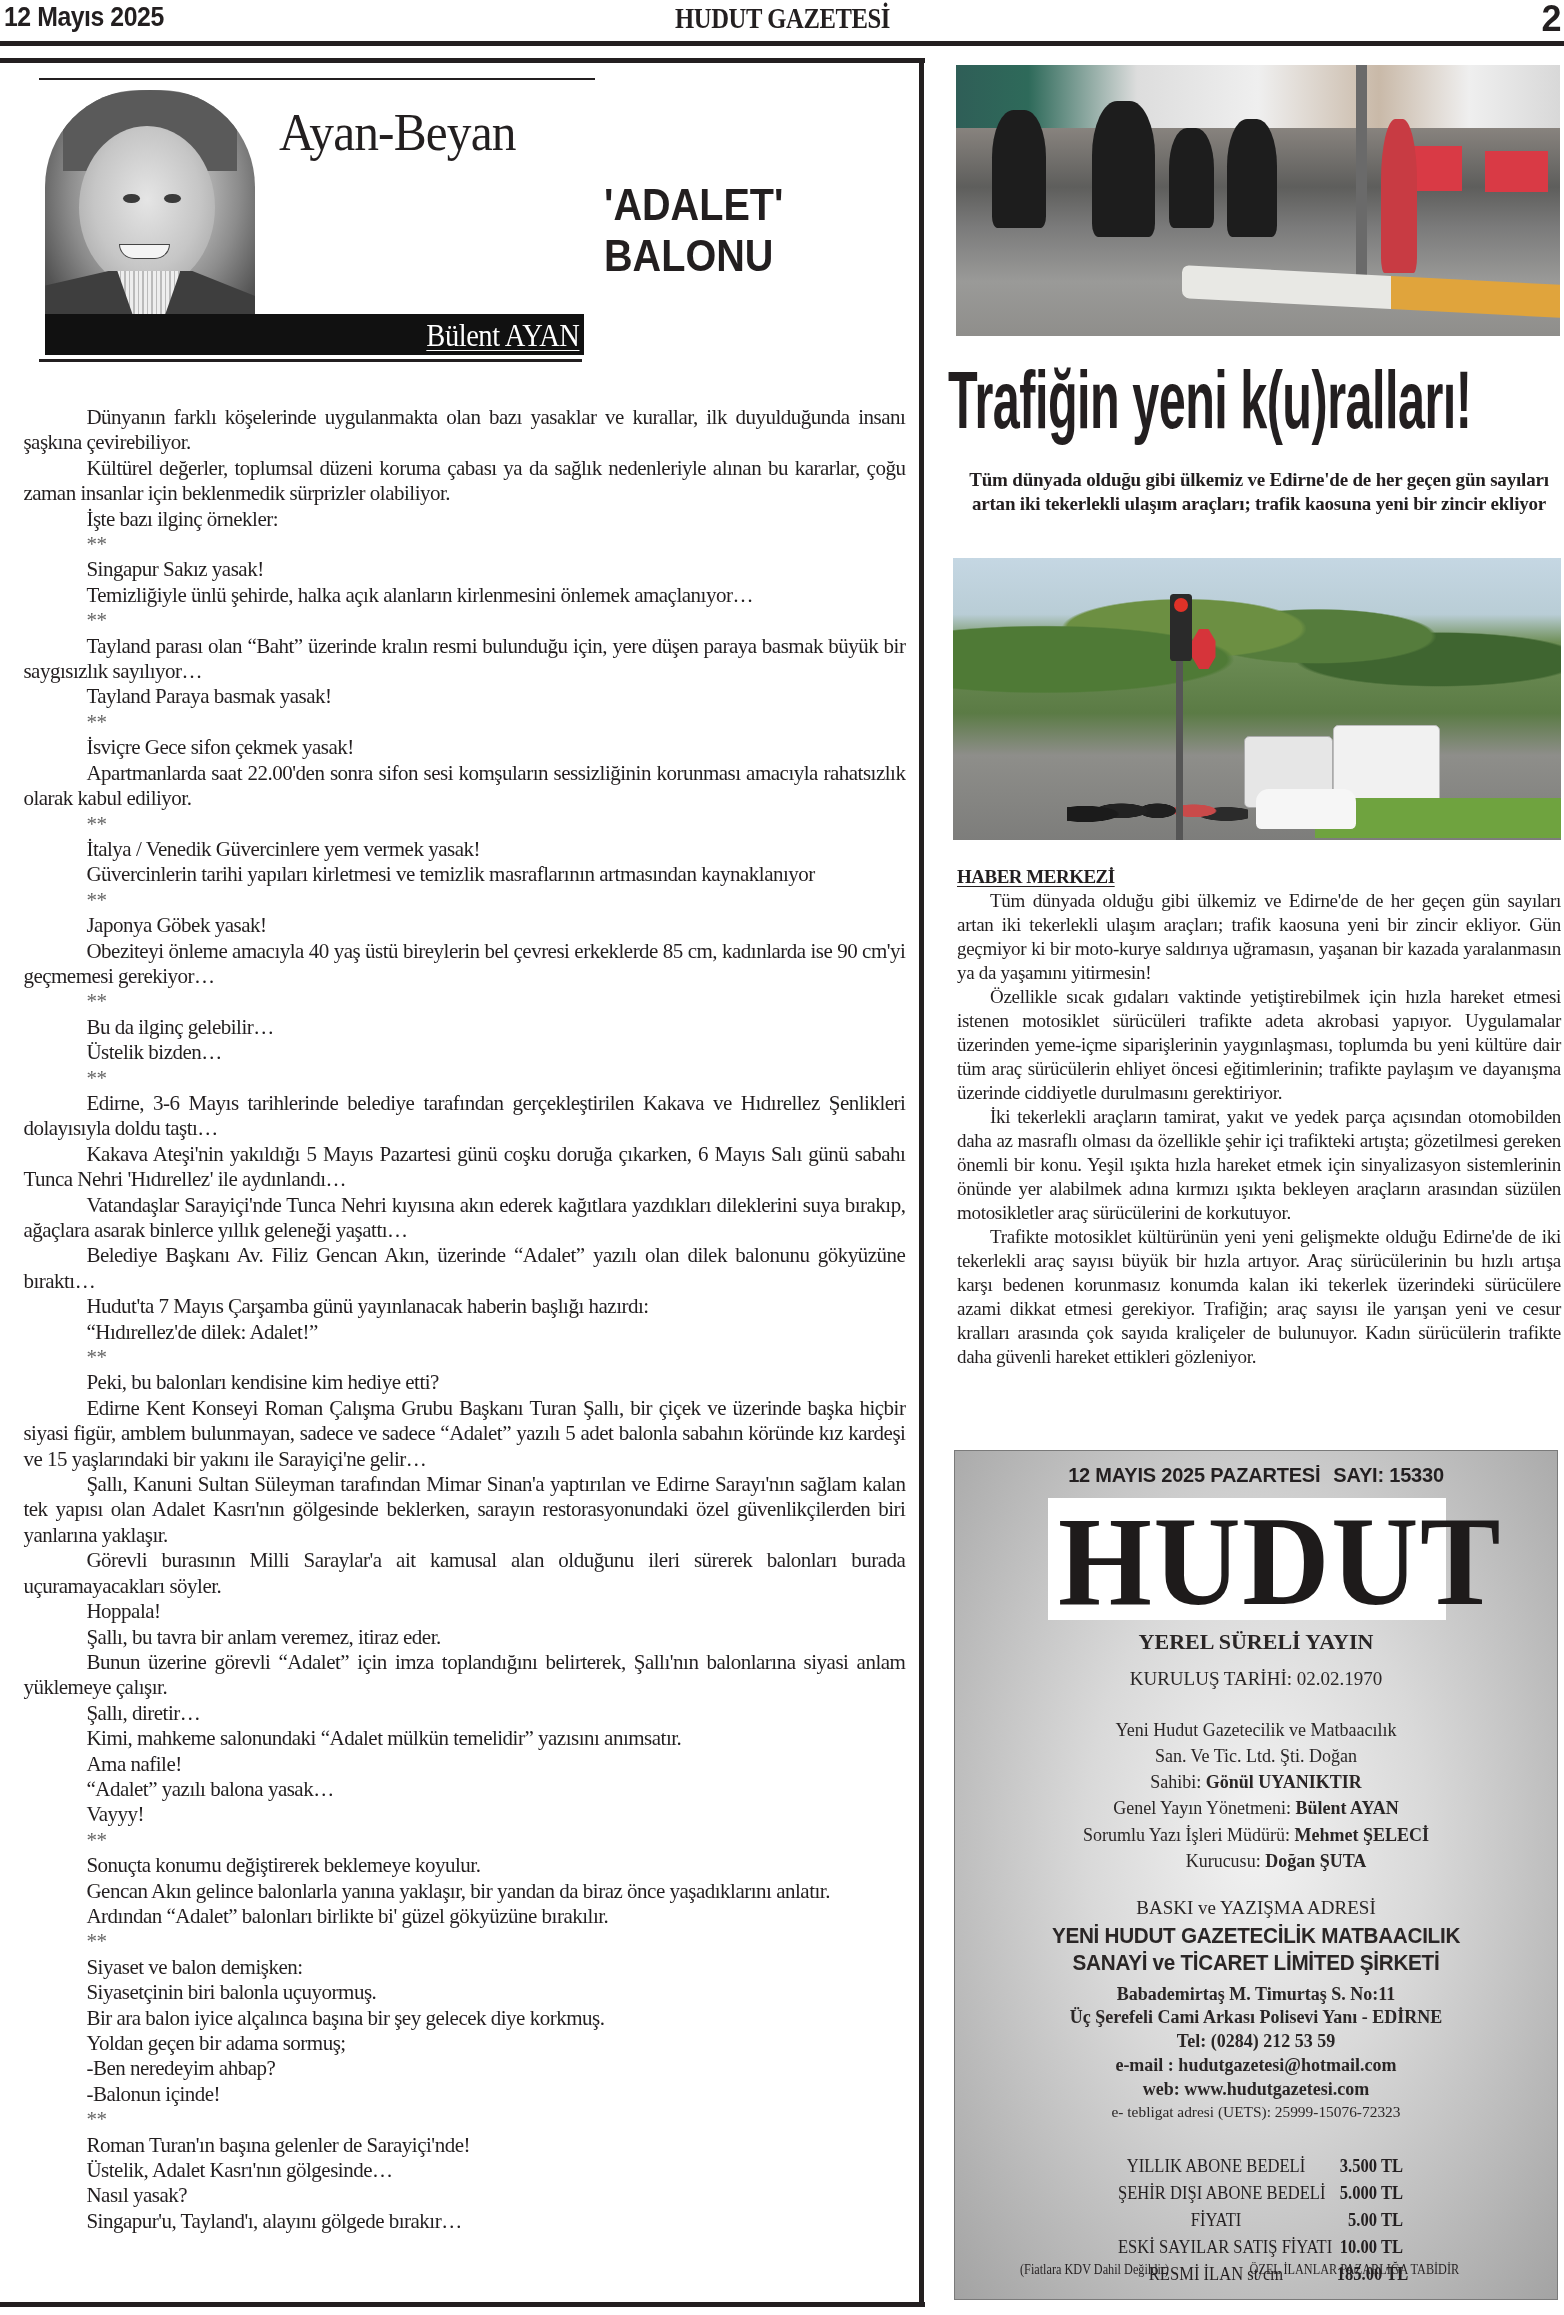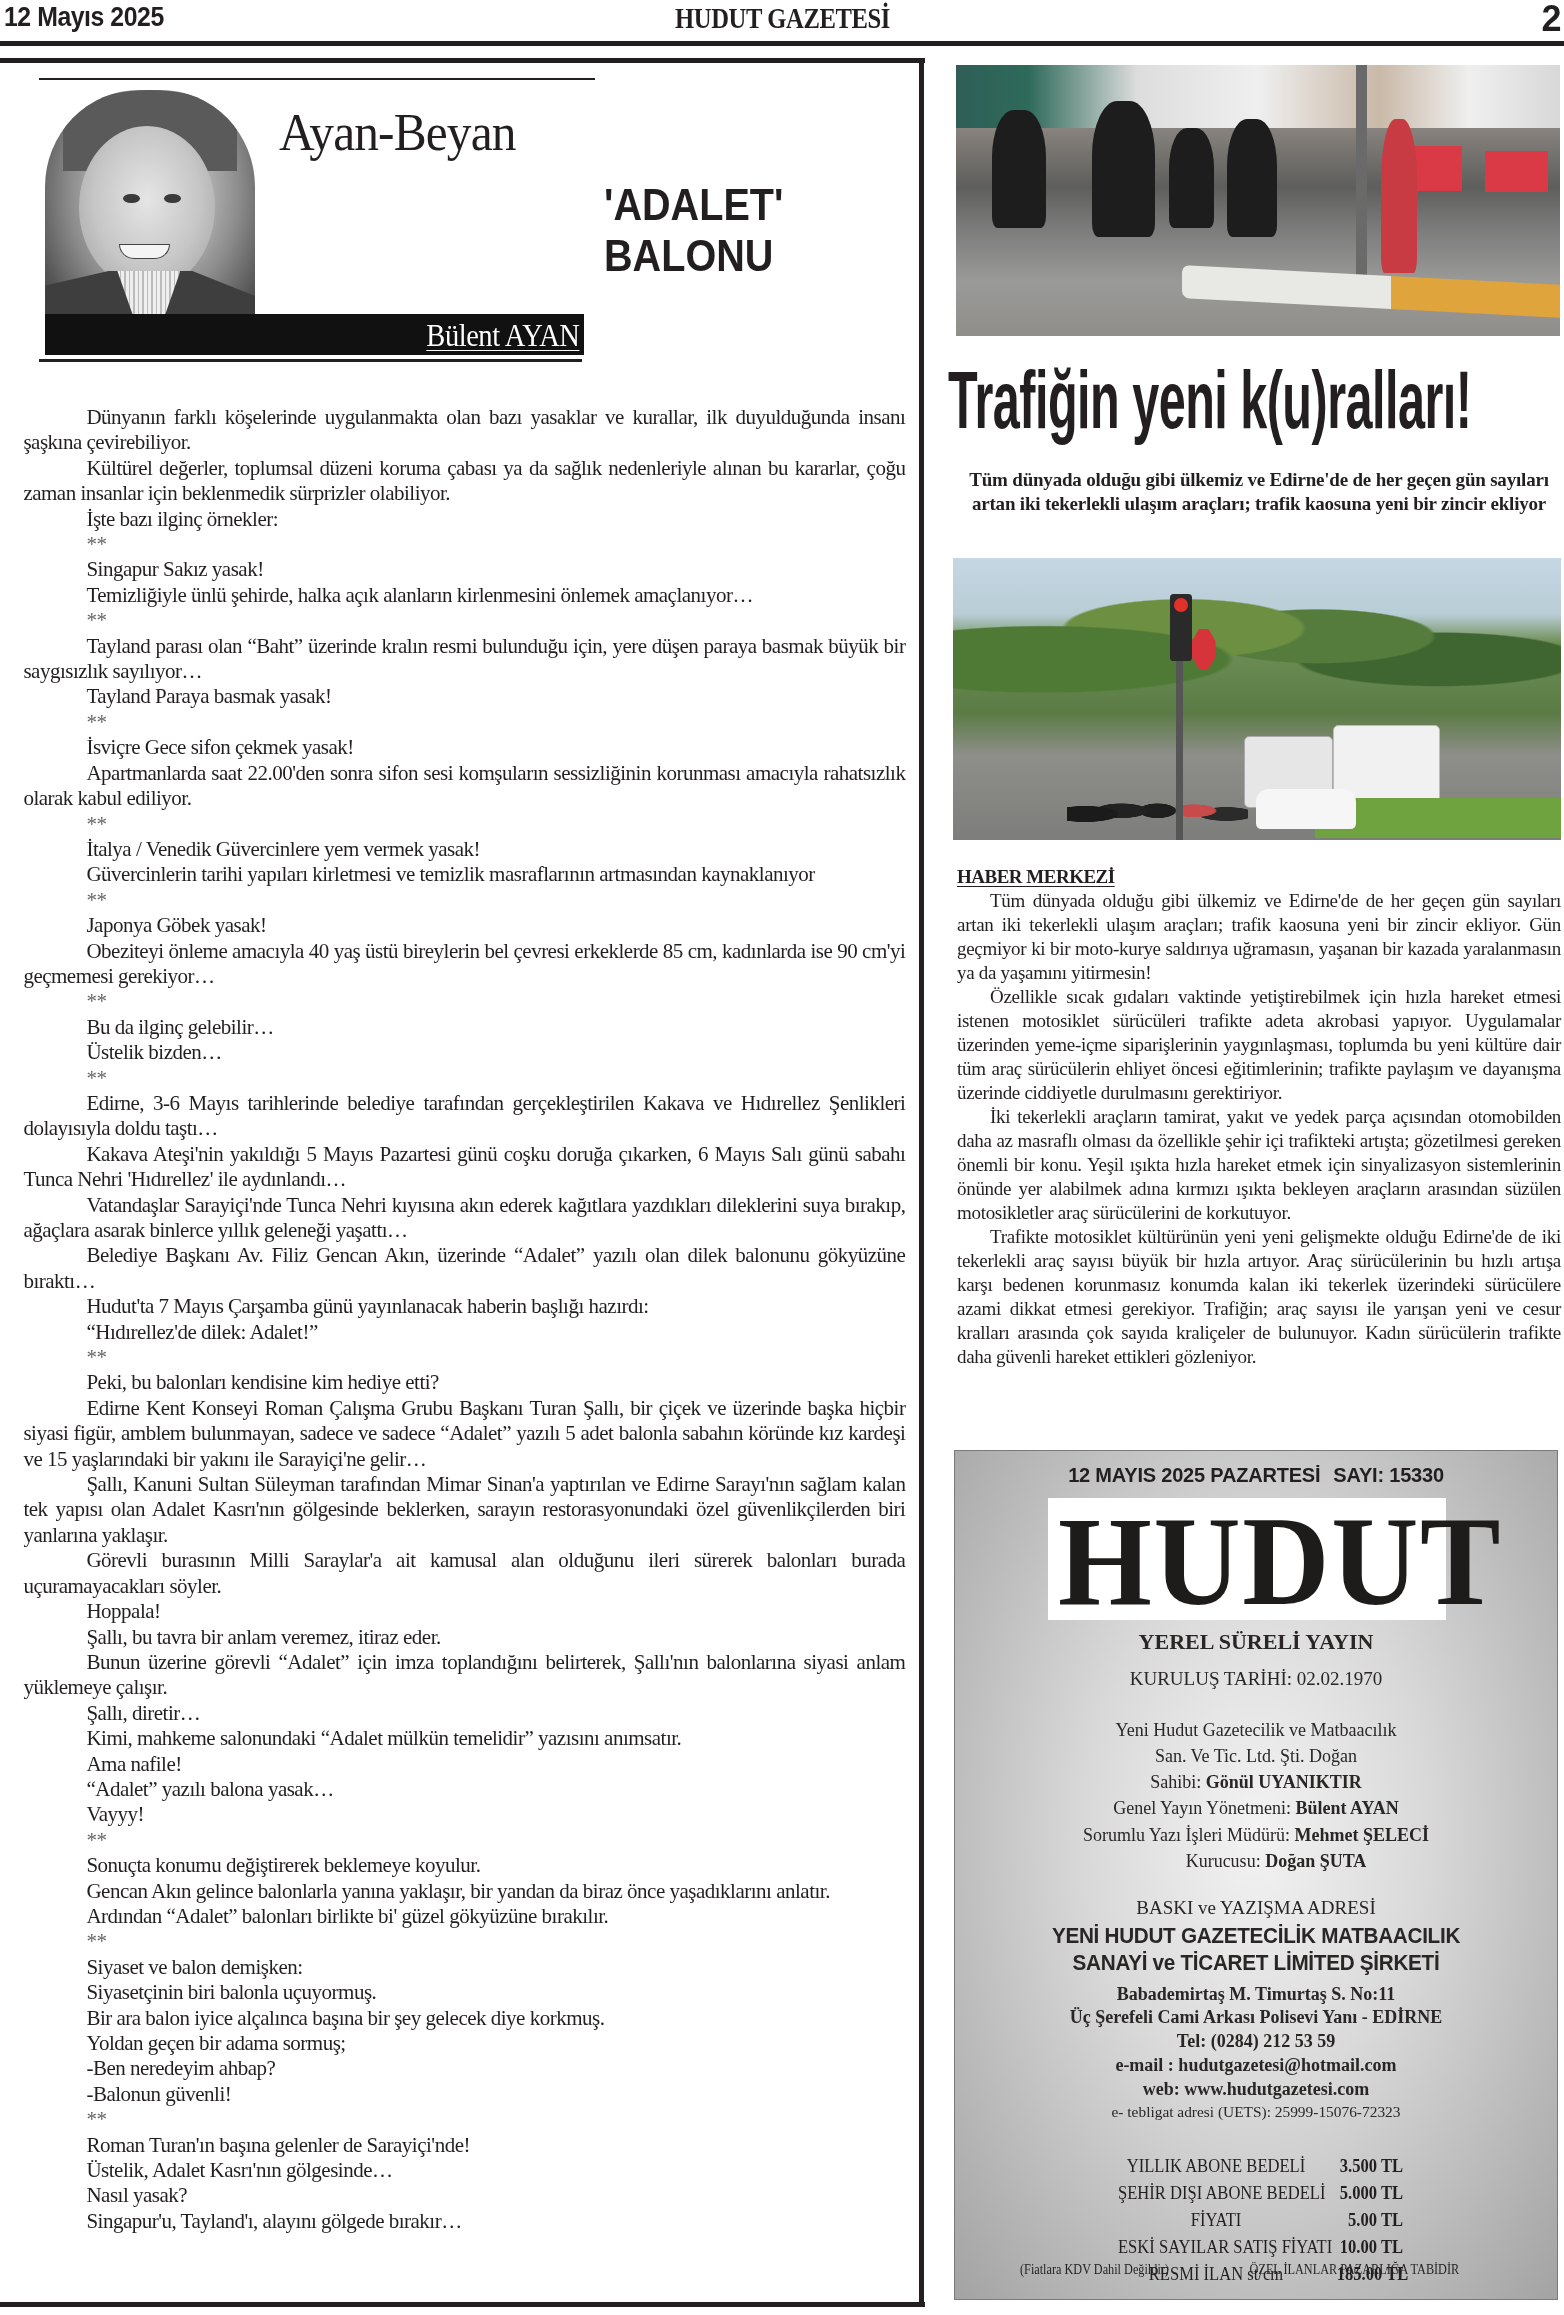--- a/index.html
+++ b/index.html
@@ -153,21 +153,21 @@
       <p class="sep">**</p>
       <p>Sonuçta konumu değiştirerek beklemeye koyulur.</p>
       <p>Gencan Akın gelince balonlarla yanına yaklaşır, bir yandan da biraz önce yaşadıklarını anlatır.</p>
       <p>Ardından “Adalet” balonları birlikte bi' güzel gökyüzüne bırakılır.</p>
       <p class="sep">**</p>
       <p>Siyaset ve balon demişken:</p>
       <p>Siyasetçinin biri balonla uçuyormuş.</p>
       <p>Bir ara balon iyice alçalınca başına bir şey gelecek diye korkmuş.</p>
       <p>Yoldan geçen bir adama sormuş;</p>
       <p>-Ben neredeyim ahbap?</p>
-      <p>-Balonun güvenli!</p>
+      <p>-Balonun içinde!</p>
       <p class="sep">**</p>
       <p>Roman Turan'ın başına gelenler de Sarayiçi'nde!</p>
       <p>Üstelik, Adalet Kasrı'nın gölgesinde…</p>
       <p>Nasıl yasak?</p>
       <p>Singapur'u, Tayland'ı, alayını gölgede bırakır…</p>
     </div>
 </section>
 
 <section>
   <div class="photo photo-1">

